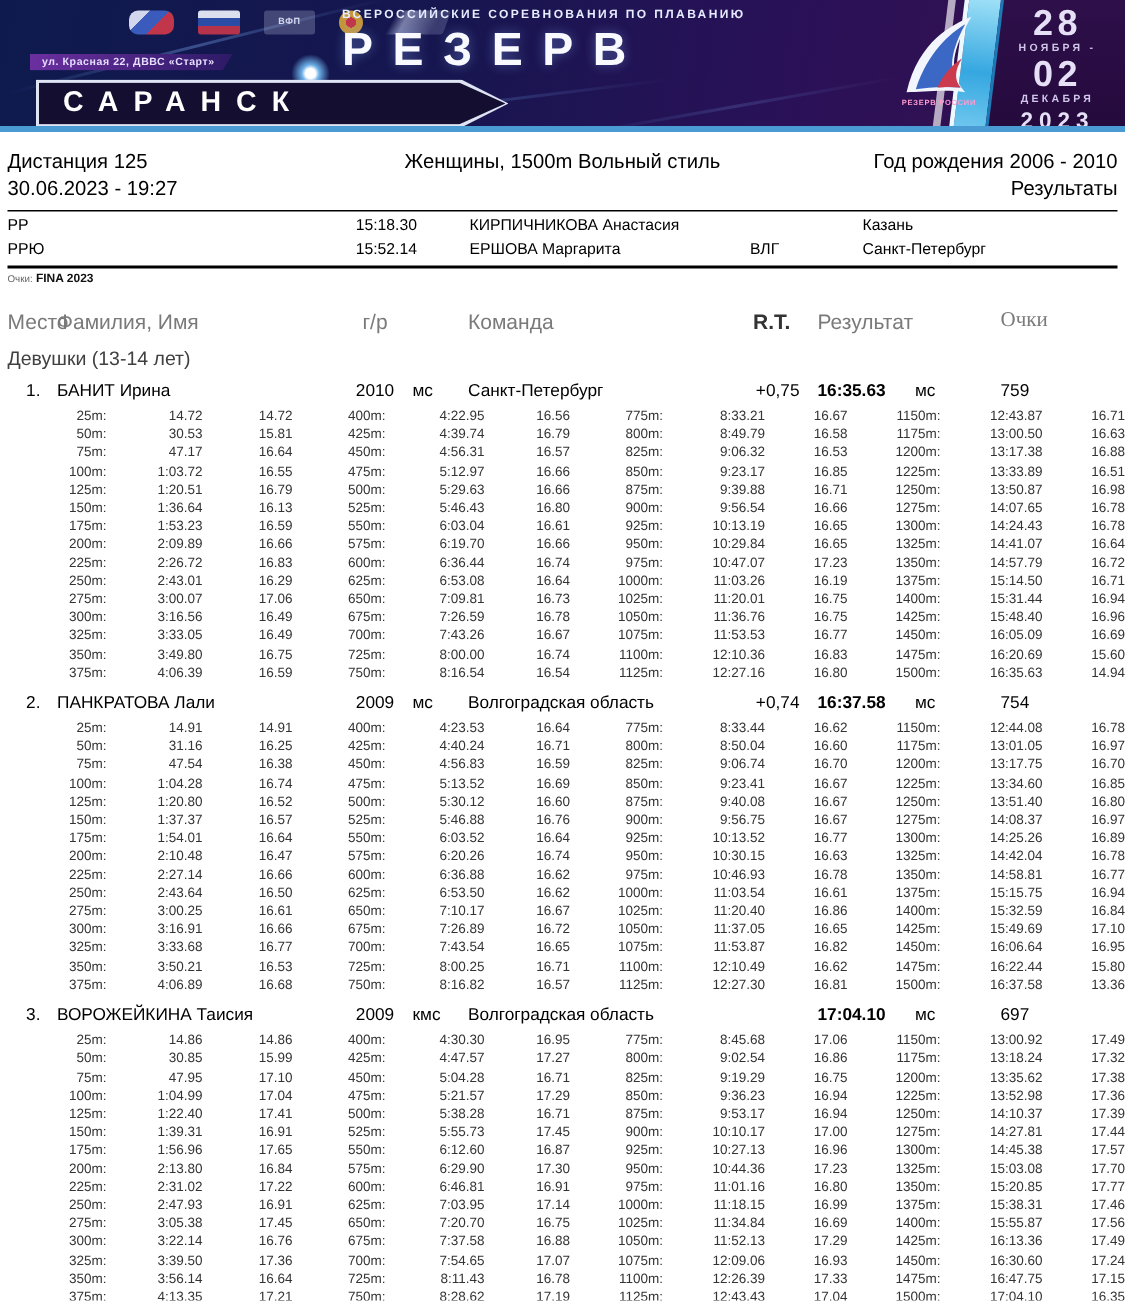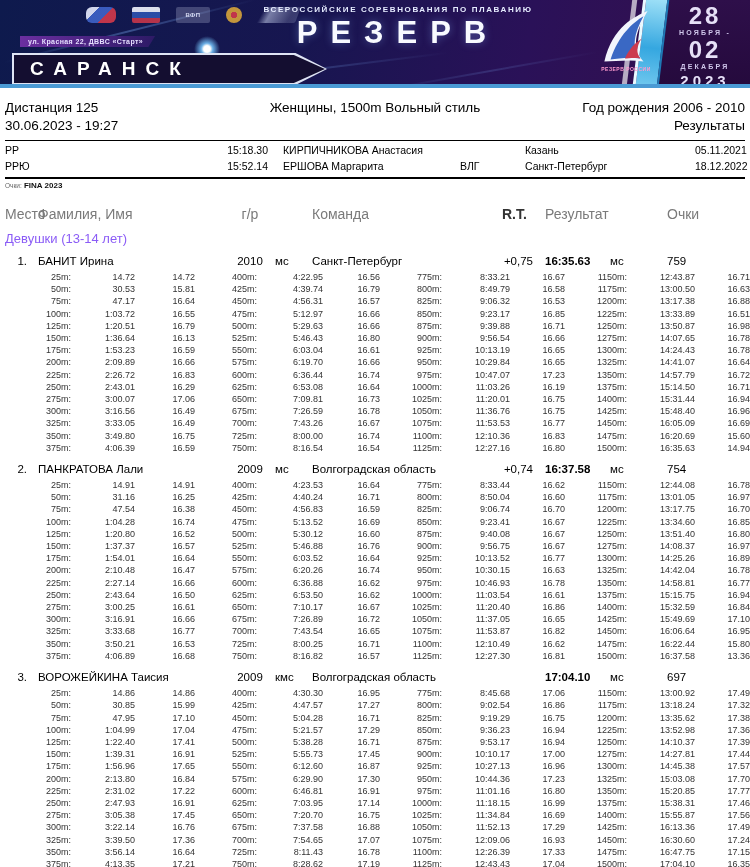--- a/index.html
+++ b/index.html
@@ -24,28 +24,28 @@
   .lc2 { width: 28px; background: linear-gradient(180deg,#f2f5ff 33%,#2d52b0 33% 66%,#c7364a 66%); }
   .lc3 { width: 34px; background: rgba(230,236,255,.25); color:#e8ecff; font-size:6px; font-weight:bold;
          display:flex; align-items:center; justify-content:center; letter-spacing:.5px; }
   .lc4 { width: 16px; height:16px; border-radius:50%; background: radial-gradient(circle,#d4394a 0 30%,#d7a43a 30% 75%, #8a6a20 75%); }
   .lc5 { width: 40px; background: linear-gradient(100deg, transparent 10%, rgba(220,230,255,.55) 30%, rgba(220,230,255,.2) 80%); transform: skewX(-20deg); }
 
   .venue-strip { position: absolute; left: 20px; top: 36px; padding: 2px 12px 2px 8px;
     font-size: 7px; letter-spacing: .4px; color: #e6dfff; font-weight: bold;
     background: linear-gradient(90deg,#6b2fa0,#2d1a66); clip-path: polygon(0 0,100% 0,95% 100%,0 100%); }
 
-  .city-box { position: absolute; left: 12px; top: 53px; width: 315px; height: 32px;
+  .city-box { position: absolute; left: 24px; top: 53px; width: 315px; height: 32px;
     background: #dfe4f4; clip-path: polygon(0 0,90% 0,100% 50%,90% 100%,0 100%); }
   .city-box-inner { position: absolute; inset: 2px; background: #140e30;
     clip-path: polygon(0 0,90% 0,100% 50%,90% 100%,0 100%);
     display: flex; align-items: center; }
   .city-text { font-size: 19px; font-weight: bold; letter-spacing: 10px; color: #fff; padding-left: 16px; white-space: nowrap; }
 
-  .center-block { position: absolute; left: 228px; top: 5px; width: 340px; text-align: center; }
+  .center-block { position: absolute; left: 228px; top: 5px; width: 340px; }
   .competition-line { font-size: 8px; font-weight: bold; letter-spacing: 1.6px; color: #e6ecff; white-space: nowrap; }
   .title-line { font-size: 31px; font-weight: bold; letter-spacing: 13px; line-height: 31px;
     color: #f8faff; text-shadow: 0 0 8px rgba(140,180,255,.4); margin-top: 3px; white-space: nowrap; }
 
   .right-panel { position: absolute; right: 0; top: 0; width: 92px; height: 100%;
     background: linear-gradient(180deg,#2e0f4a,#250a3d); }
   .cyan-band { position: absolute; right: 86px; top: -12px; width: 26px; height: 130%;
     background: linear-gradient(180deg,#b4ecfc,#35a7e0 55%,#7fd0f2); transform: rotate(7deg);
     border-left: 3px solid #eafaff; border-right: 2px solid #1e78b4; }
   .white-band { position: absolute; right: 118px; top: -12px; width: 5px; height: 130%;
@@ -60,35 +60,35 @@
   .date-year { font-size: 15px; letter-spacing: 4px; font-weight: bold; color: #e6e0f7; margin-top: 2px; }
 
   
   .content { padding: 0 5px; }
   .meta-grid { display: grid; grid-template-columns: 1fr auto 1fr; font-size: 13.5px; margin-top: 12px; }
   .meta-grid .right { text-align: right; }
   .meta-row2 { display: flex; justify-content: space-between; font-size: 13.5px; margin-top: 3px; }
 
   .records { border-top: 1.5px solid #000; border-bottom: 2.5px solid #000; margin-top: 7px; padding: 2px 0 3px 0; }
   .record-row { display: grid; grid-template-columns: 195px 68px 15px 177px 65px 170px 1fr;
-    font-size: 10.5px; line-height: 15.5px; }
+    font-size: 10.5px; line-height: 15.5px; gap: 10px; }
   .record-row .r-time { text-align: right; }
   .record-row .r-date { text-align: right; }
 
   .points-note { margin-top: 2px; font-size: 8px; }
   .points-note .pn-label { font-size: 6.5px; color: #666; }
   .points-note .pn-value { font-weight: bold; color: #111; }
 
   .cols-header { display: grid; grid-template-columns: 33px 195px 34px 45px 190px 31px 12px 58px 40px 1fr;
     font-size: 14px; color: #7a7a7a; margin-top: 16px; }
   .cols-header .h-yob { text-align: center; }
   .cols-header .h-rt { text-align: left; color: #333; font-weight: bold; }
-  .cols-header .h-points { padding-left: 24px; }
-
-  .section-title { font-size: 13px; margin-top: 9px; color: #8b5cf6; }
+  .cols-header .h-points { padding-left: 24px; font-family: Liberation Serif, serif; }
+
+  .section-title { font-size: 13px; margin-top: 9px; color: #404040; }
 
   .swimmer-block { margin-top: 8px; }
   .swimmer-row { display: grid; grid-template-columns: 22px 11px 195px 34px 45px 190px 31px 12px 58px 40px 1fr;
     font-size: 11.5px; line-height: 15px; margin-bottom: 2px; }
   .c-place { text-align: right; }
   .c-yob { text-align: center; }
   .c-rank { padding-left: 8px; }
   .c-rt { text-align: right; }
   .c-result { font-weight: bold; }
   .c-rank2 { padding-left: 7px; }

